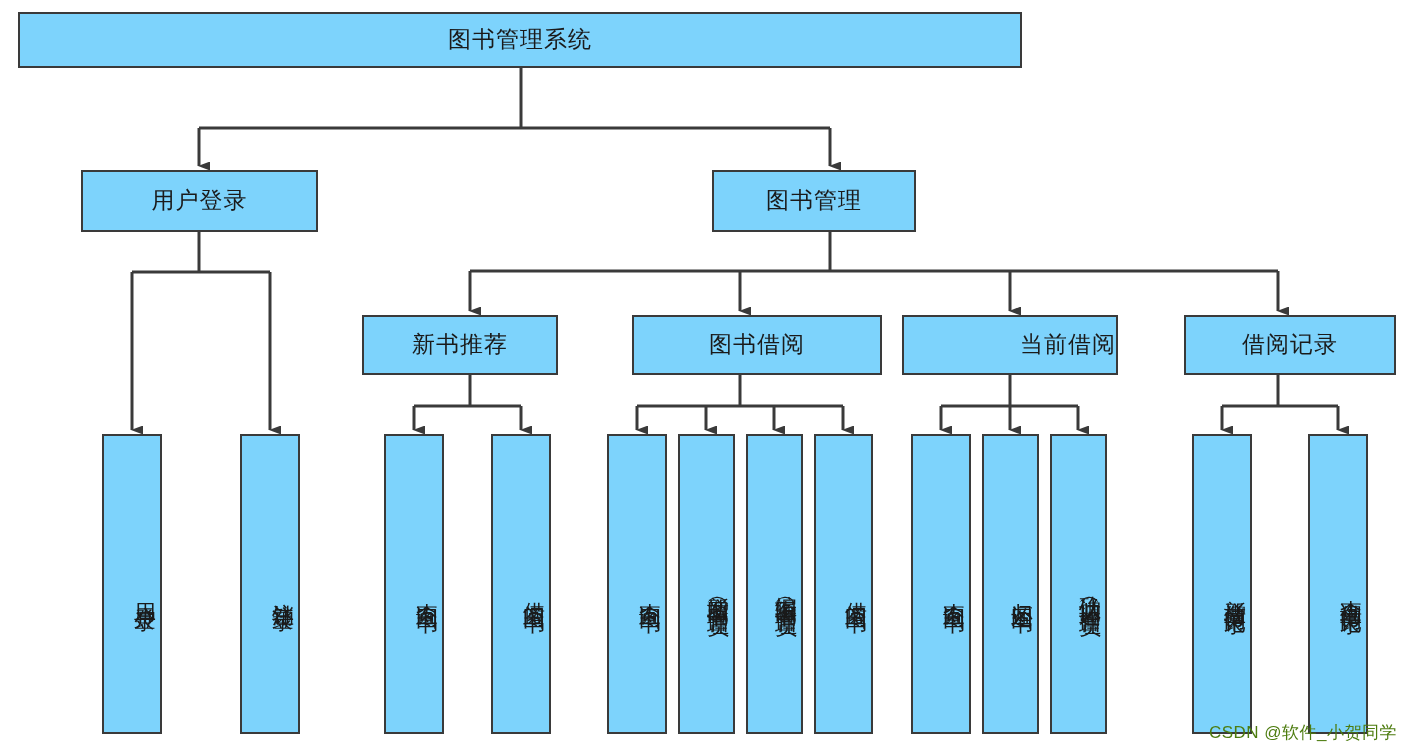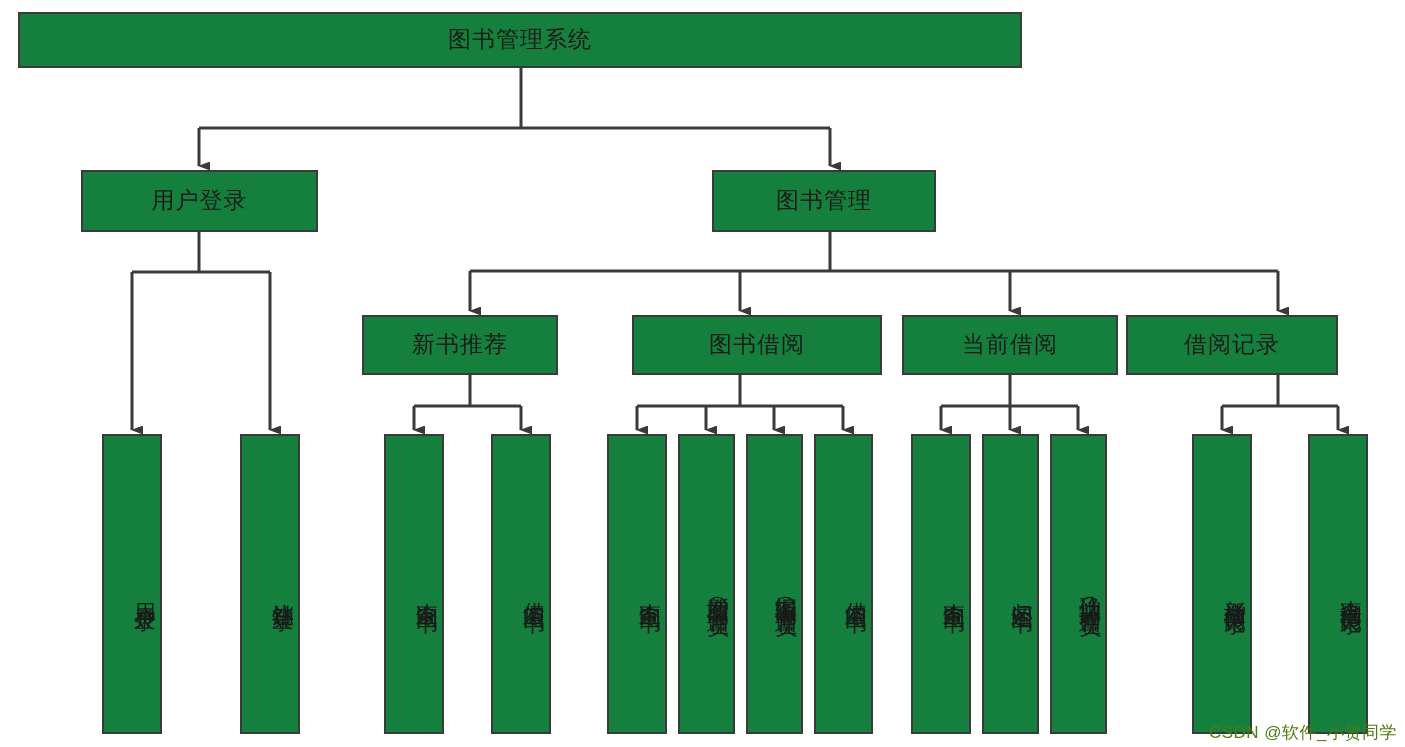--- a/index.html
+++ b/index.html
@@ -22,21 +22,21 @@
     left: 0;
     top: 0;
     width: 1405px;
     height: 747px;
     pointer-events: none;
   }
   .node {
     position: absolute;
     box-sizing: border-box;
     border: 2.5px solid #3a3a3a;
-    background: #15803d;
+    background: #7dd3fc;
     display: flex;
     align-items: center;
     justify-content: center;
     color: #1a1a1a;
   }
   .node.horiz {
     font-size: 23px;
     letter-spacing: 1px;
     line-height: 1.2;
   }
@@ -120,34 +120,34 @@
     </g>
   </svg>
 
   <div class="node horiz" style="left:18px; top:12px; width:1004px; height:56px;">
     <span>图书管理系统</span>
   </div>
 
   <div class="node horiz" style="left:81px; top:170px; width:237px; height:62px;">
     <span>用户登录</span>
   </div>
-  <div class="node horiz" style="left:712px; top:170px; width:224px; height:62px;">
+  <div class="node horiz" style="left:712px; top:170px; width:204px; height:62px;">
     <span>图书管理</span>
   </div>
 
   <div class="node horiz" style="left:362px; top:315px; width:196px; height:60px;">
     <span>新书推荐</span>
   </div>
   <div class="node horiz" style="left:632px; top:315px; width:250px; height:60px;">
     <span>图书借阅</span>
   </div>
-  <div class="node horiz" style="left:902px; top:315px; width:216px; height:60px;">
+  <div class="node horiz" style="left:902px; top:315px; width:216px; height:60px;justify-content:flex-end;">
     <span>当前借阅</span>
   </div>
-  <div class="node horiz" style="left:1126px; top:315px; width:212px; height:60px;text-align:right;">
+  <div class="node horiz" style="left:1184px; top:315px; width:212px; height:60px;text-align:right;">
     <span>借阅记录</span>
   </div>
 
   <div class="node vert" style="left:102px; top:434px; width:60px; height:300px;">
     <span class="vtext">用户登录</span>
   </div>
   <div class="node vert" style="left:240px; top:434px; width:60px; height:300px;">
     <span class="vtext">注销登录</span>
   </div>
 

